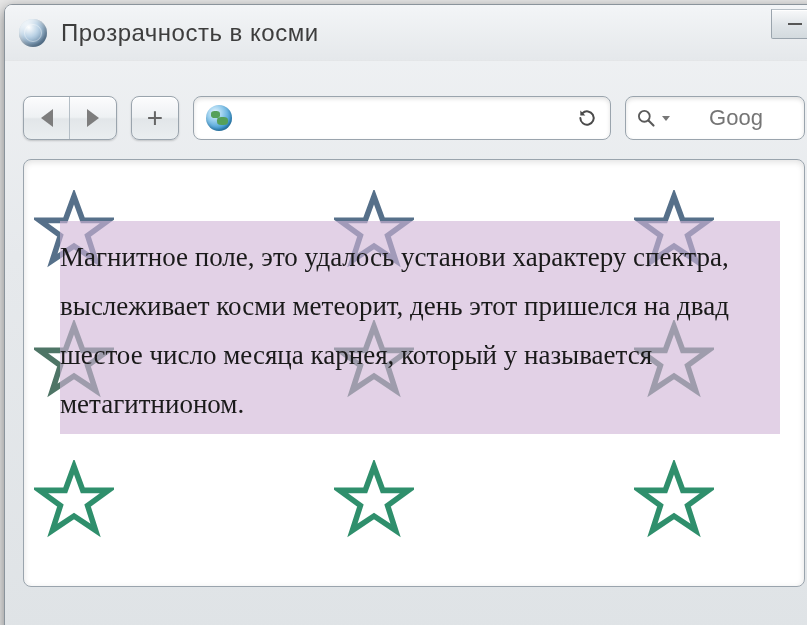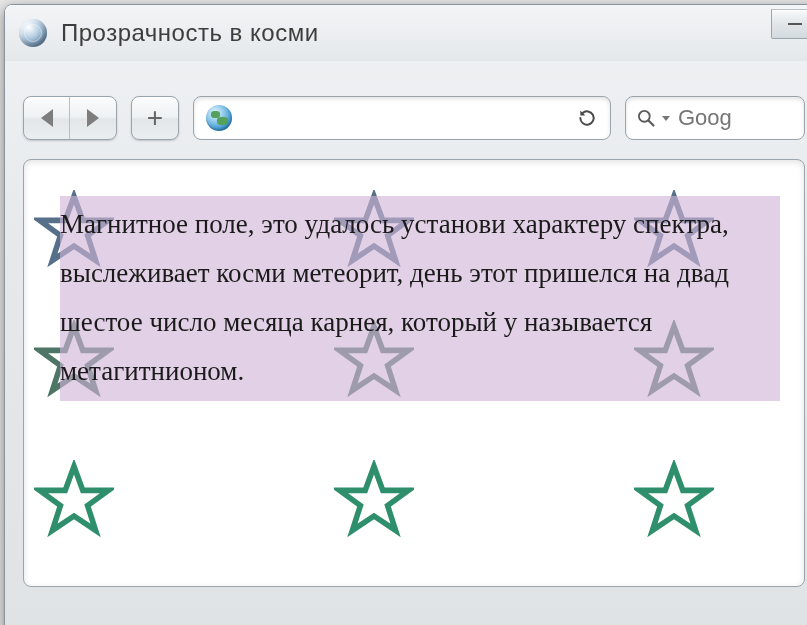--- a/index.html
+++ b/index.html
@@ -143,20 +143,21 @@
     border-left:4px solid transparent;
     border-right:4px solid transparent;
     border-top:5px solid #777;
     margin-left:-2px;
   }
   .searchbar input {
     border:none; outline:none;
     font-size:22px; color:#9b9b9b;
     background:transparent; width:100%;
     font-family: inherit;
+    text-align: center;
   }
   
   .viewport {
     margin:14px 18px 18px 18px;
     border:1px solid #9aa4ad;
     border-radius:8px;
     background:#fff;
     box-shadow: inset 0 2px 6px rgba(0,0,0,.12);
     height:428px;
     overflow:hidden;
@@ -171,25 +172,26 @@
     position:absolute; inset:0;
     pointer-events:none;
   }
   .star {
     position:absolute; width:80px; height:80px;
   }
   .star svg { width:100%; height:100%; }
   .text-block {
     position:relative;
     background: rgba(209,180,214,.62);
-    padding:4px 6px 4px 0;
+    padding:12px 6px 4px 0;
     font-family: Georgia, "Times New Roman", serif;
     font-size:27px;
     line-height:1.82;
     color:#1a1a1a;
+    margin-top:25px;
   }
 </style>
 </head>
 <body>
 
 <div class="window">
 
   <div class="titlebar">
     <div class="favicon"></div>
     <div class="title">Прозрачность в косми</div>

